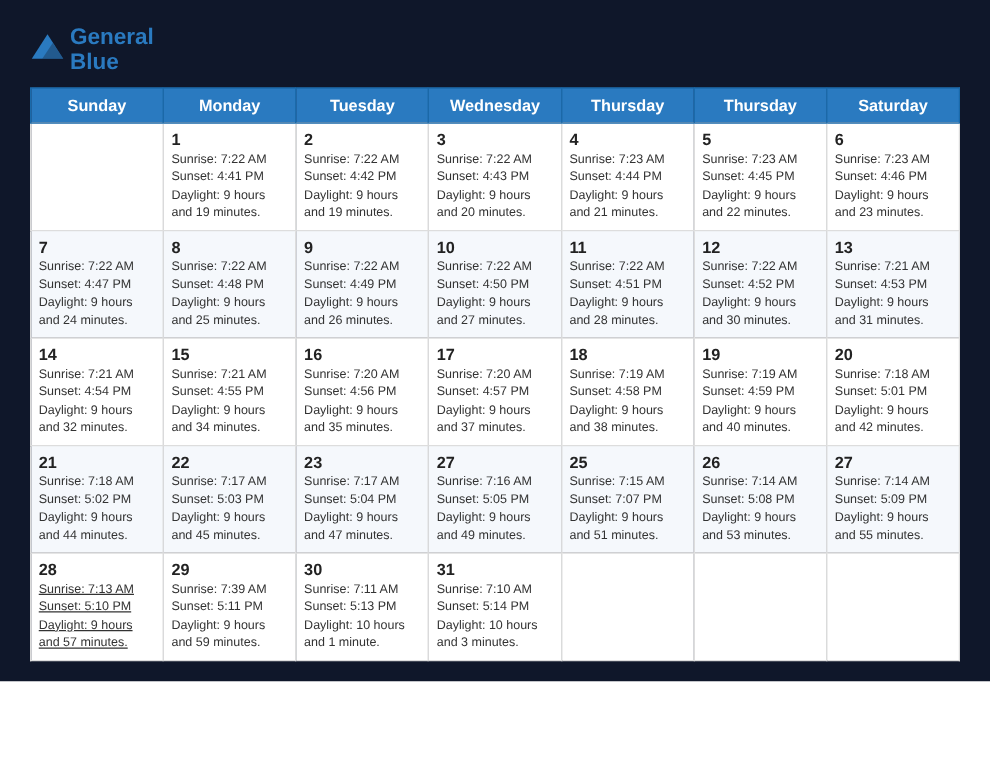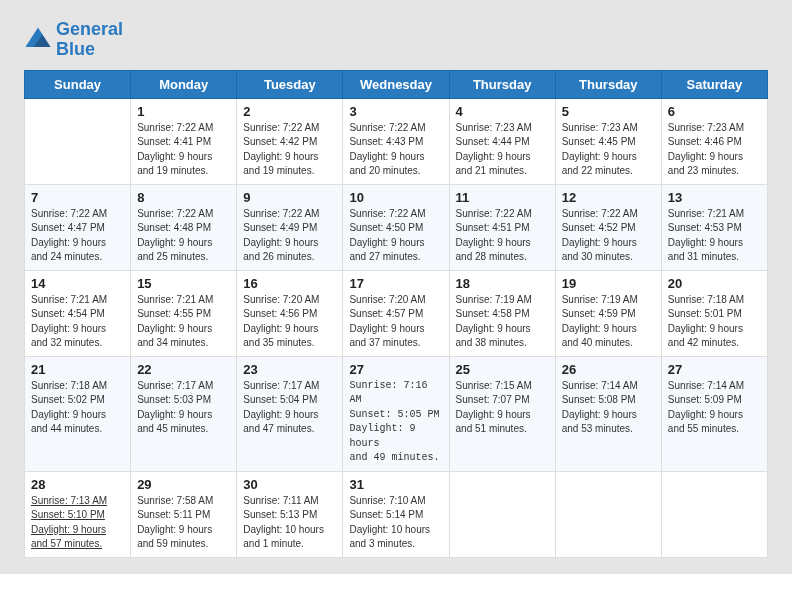--- a/index.html
+++ b/index.html
@@ -6,21 +6,21 @@
     body {
       font-family: Arial, sans-serif;
       background: #fff;
       width: 792px;
       min-height: 612px;
       overflow: hidden;
     }
     .page {
       width: 792px;
       padding: 20px 24px 16px 24px;
-      background: #e5e5e5;
+      background: #0f172a;
     }
     .header-area {
       display: flex;
       justify-content: space-between;
       align-items: flex-start;
       margin-bottom: 10px;
     }
     .logo {
       display: flex;
       align-items: center;
@@ -294,21 +294,21 @@
           </td>
           <td>
             <span class="day-number">23</span>
             <div class="day-info" style="white-space: pre-line;">Sunrise: 7:17 AM
 Sunset: 5:04 PM
 Daylight: 9 hours
 and 47 minutes.</div>
           </td>
           <td>
             <span class="day-number">27</span>
-            <div class="day-info" style="white-space: pre-line; font-family: Liberation Mono, monospace;">Sunrise: 7:16 AM
+            <div class="day-info" style="white-space: pre-line;">Sunrise: 7:16 AM
 Sunset: 5:05 PM
 Daylight: 9 hours
 and 49 minutes.</div>
           </td>
           <td>
             <span class="day-number">25</span>
             <div class="day-info" style="white-space: pre-line;">Sunrise: 7:15 AM
 Sunset: 7:07 PM
 Daylight: 9 hours
 and 51 minutes.</div>
@@ -331,21 +331,21 @@
         <tr>
           <td>
             <span class="day-number">28</span>
             <div class="day-info" style="white-space: pre-line; text-decoration: underline;">Sunrise: 7:13 AM
 Sunset: 5:10 PM
 Daylight: 9 hours
 and 57 minutes.</div>
           </td>
           <td>
             <span class="day-number">29</span>
-            <div class="day-info" style="white-space: pre-line;">Sunrise: 7:58 AM
+            <div class="day-info" style="white-space: pre-line;">Sunrise: 7:39 AM
 Sunset: 5:11 PM
 Daylight: 9 hours
 and 59 minutes.</div>
           </td>
           <td>
             <span class="day-number">30</span>
             <div class="day-info" style="white-space: pre-line;">Sunrise: 7:11 AM
 Sunset: 5:13 PM
 Daylight: 10 hours
 and 1 minute.</div>

